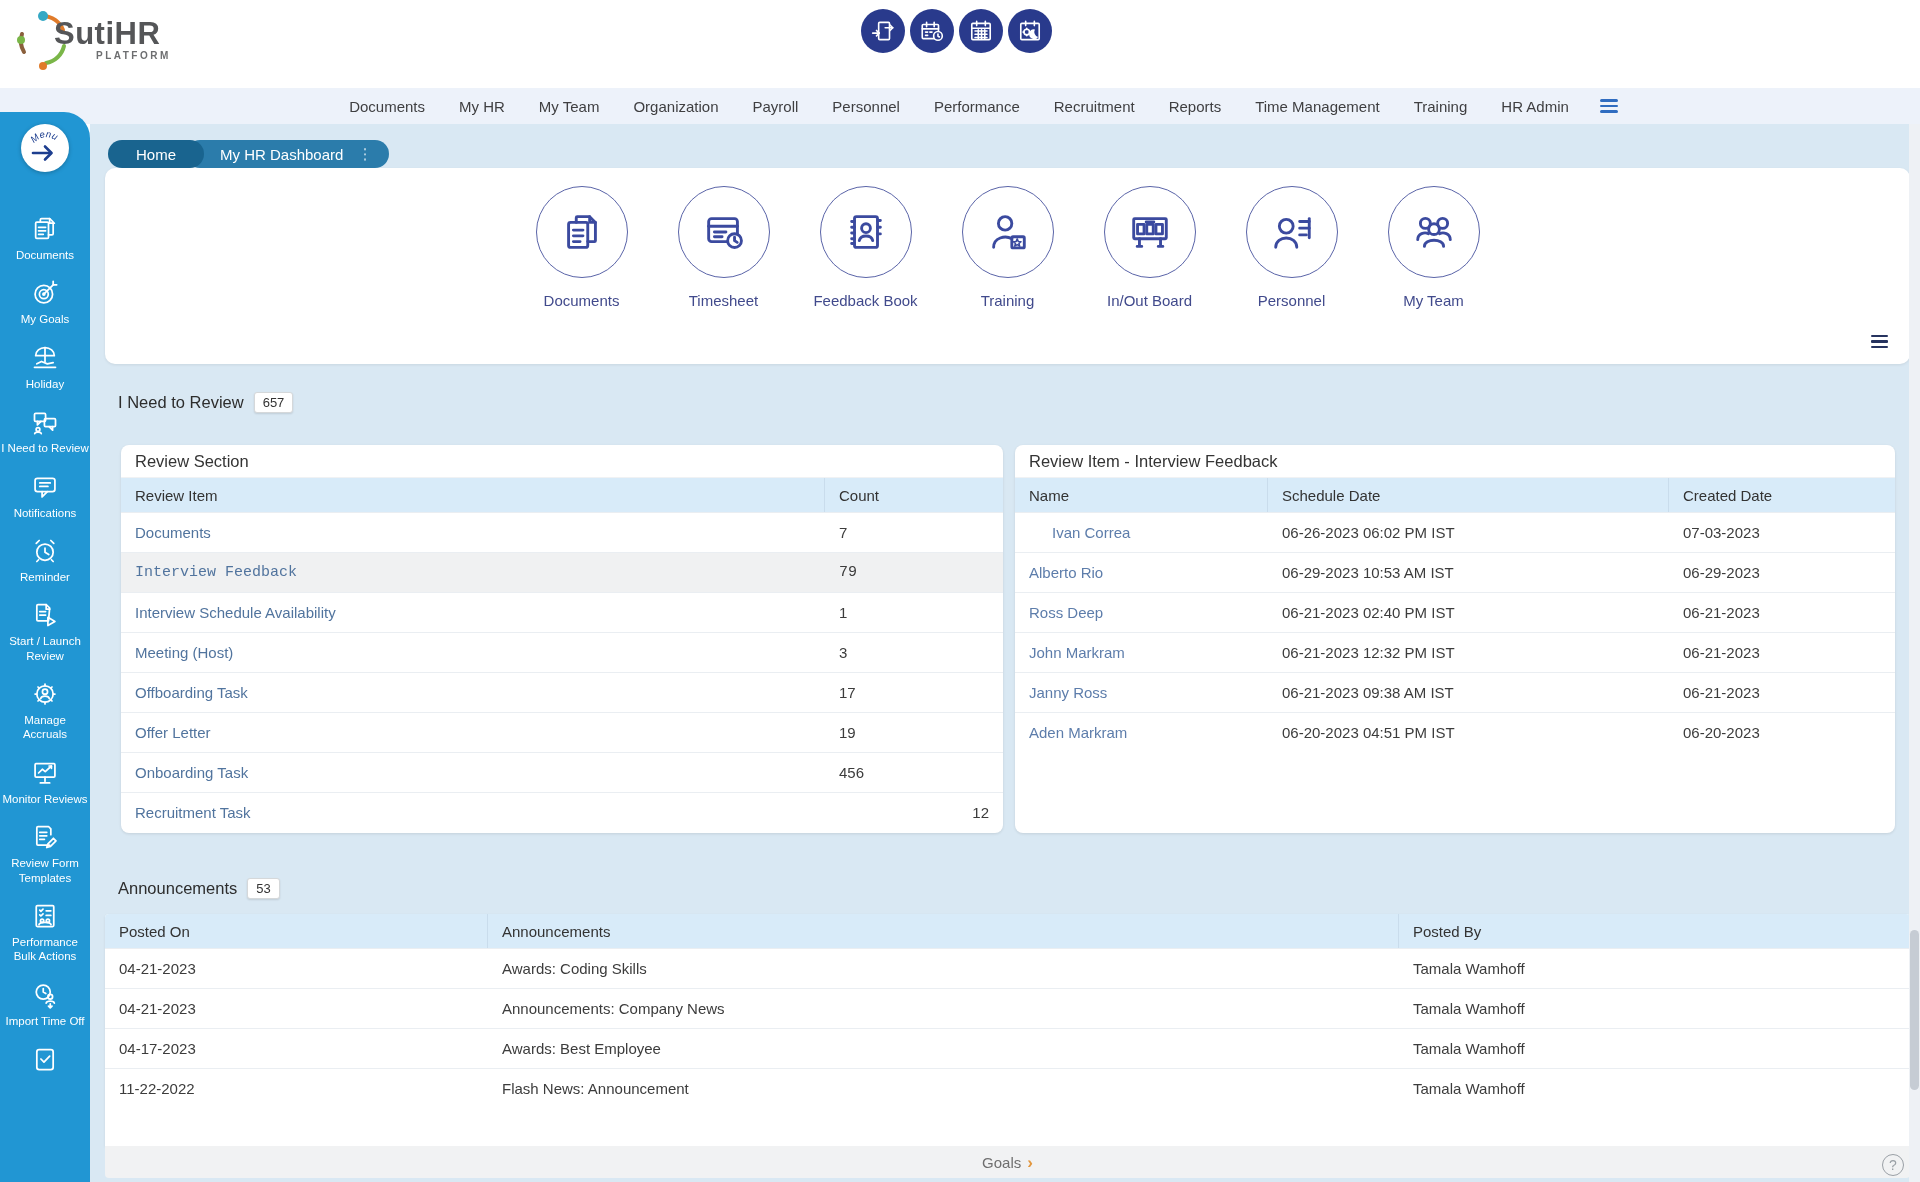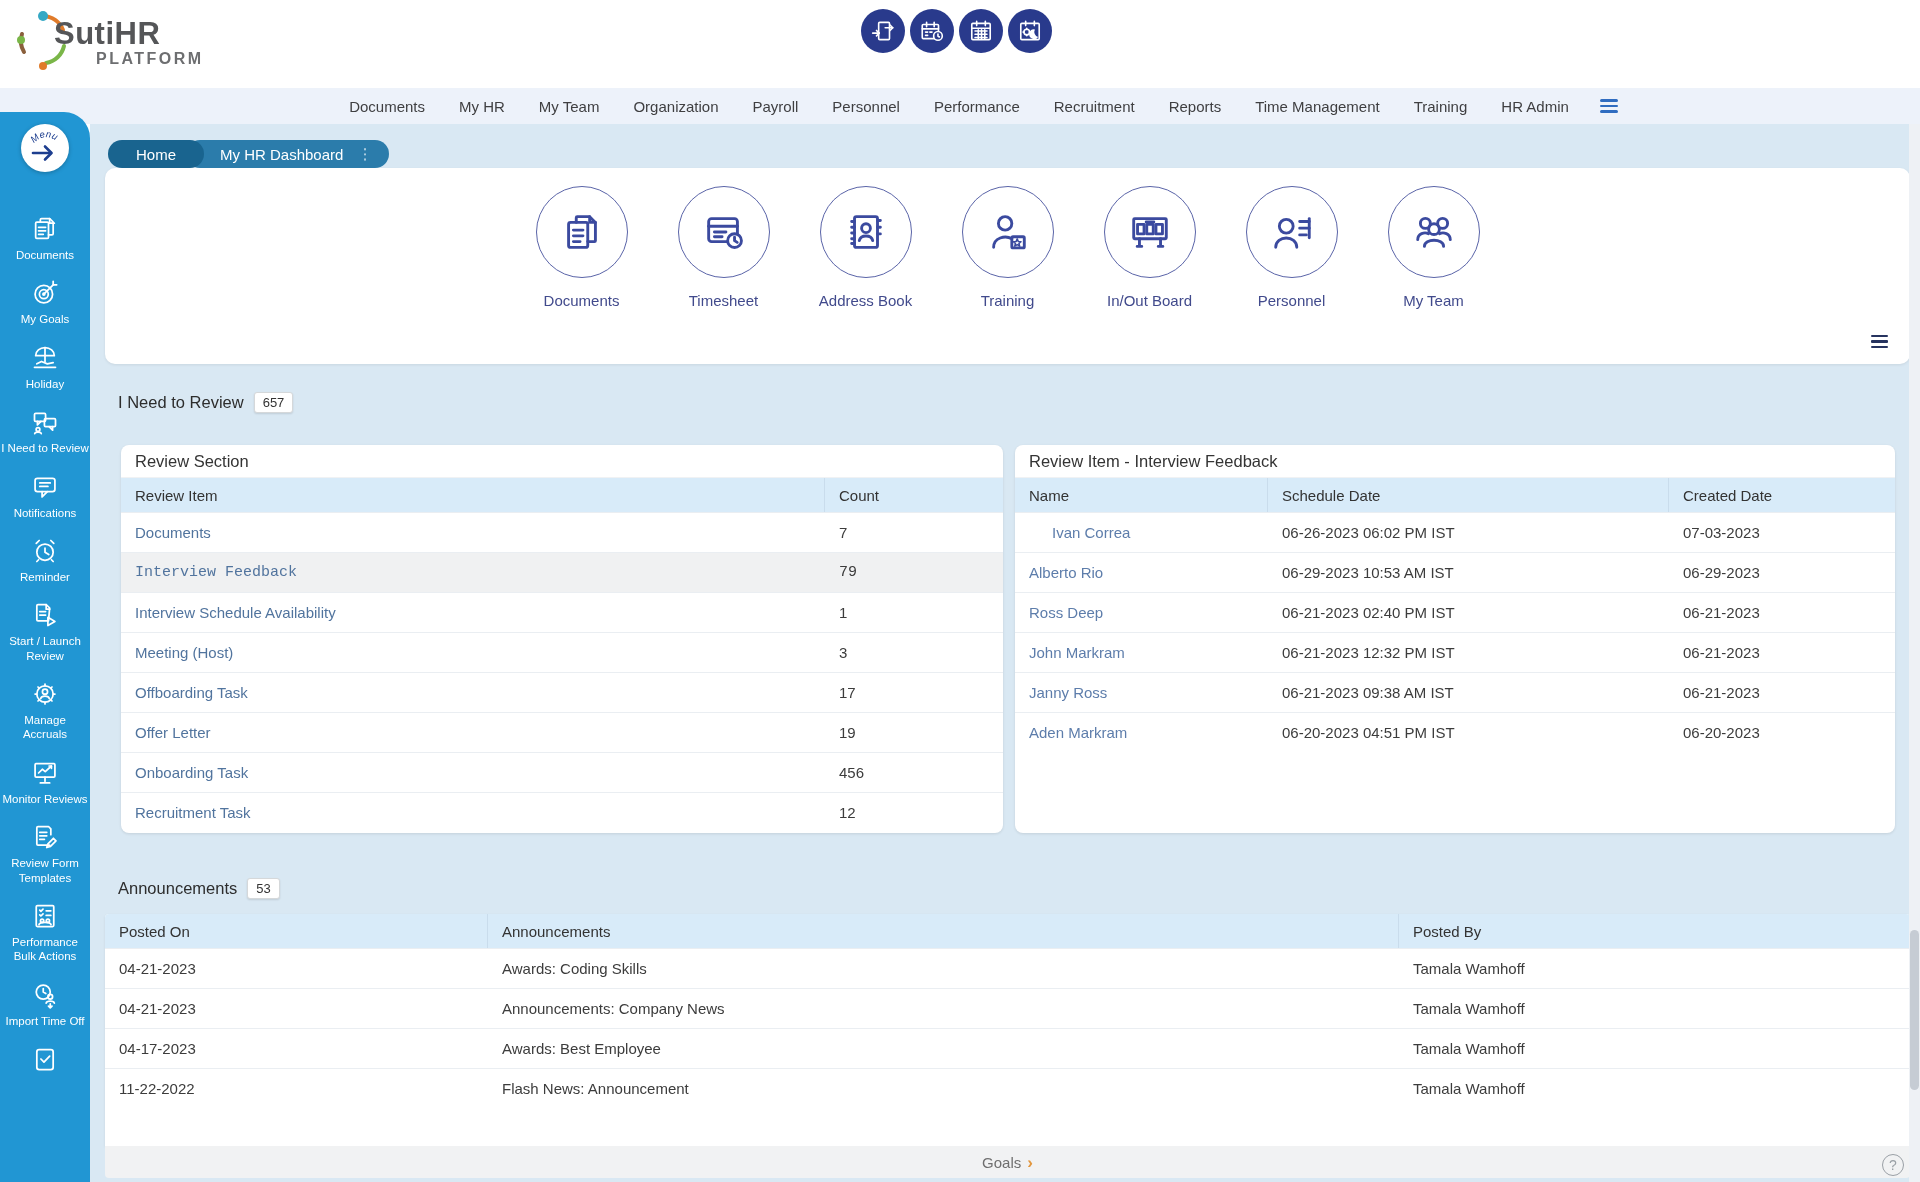--- a/index.html
+++ b/index.html
@@ -18,21 +18,21 @@
   *{margin:0;padding:0;box-sizing:border-box;}
   html,body{width:1920px;height:1182px;overflow:hidden;}
   body{font-family:"Liberation Sans",sans-serif;background:#fff;color:var(--txt);}
   .stage{position:relative;width:1920px;height:1182px;background:#fff;overflow:hidden;}
 
   
   .header{position:absolute;left:0;top:0;width:1920px;height:88px;background:#fff;}
   .logo{position:absolute;left:14px;top:6px;width:200px;height:72px;}
   .logo-swirl{position:absolute;left:0;top:2px;}
   .logo-text{position:absolute;left:40px;top:10px;font-size:31px;font-weight:700;color:#555658;letter-spacing:.5px;}
-  .logo-sub{position:absolute;left:82px;top:44px;font-size:16px;letter-spacing:2.5px;color:#6d6e70;font-weight:600;}
+  .logo-sub{position:absolute;left:82px;top:44px;font-size:10px;letter-spacing:2.5px;color:#6d6e70;font-weight:600;}
   .top-icons{position:absolute;left:861px;top:9px;display:flex;gap:5px;}
   .tcircle{width:44px;height:44px;border-radius:50%;background:var(--circle-navy);display:flex;align-items:center;justify-content:center;color:#fff;}
 
   
   .navbar{position:absolute;left:0;top:88px;width:1920px;height:36px;background:var(--nav-bg);display:flex;align-items:center;justify-content:center;padding-left:30px;}
   .nav-item{font-size:15px;color:#3f3f41;padding:0 17px;cursor:pointer;white-space:nowrap;}
   .nav-burger{margin-left:14px;display:flex;flex-direction:column;gap:3px;cursor:pointer;}
   .nav-burger span{display:block;width:18px;height:2.5px;background:#2f6cc0;border-radius:2px;}
 
   
@@ -347,21 +347,21 @@
         <div class="qlink">
           <div class="qcircle">
               <svg class="svgi" width="46" height="46" viewBox="0 0 24 24" stroke-width="1.2">
                 <rect x="6" y="4" width="12" height="16" rx="1"></rect>
                 <path d="M6 6.5H4.5M6 9.5H4.5M6 12.5H4.5M6 15.5H4.5M6 18H4.5"></path>
                 <path d="M18 6h1.5M18 9.5h1.5M18 13h1.5"></path>
                 <circle cx="12" cy="10" r="2.3"></circle>
                 <path d="M8.5 16.5c.7-3.2 6.3-3.2 7 0"></path>
               </svg>
             </div>
-          <div class="qlabel">Address Book</div>
+          <div class="qlabel">Feedback Book</div>
         </div>
         <div class="qlink">
           <div class="qcircle">
               <svg class="svgi" width="46" height="46" viewBox="0 0 24 24" stroke-width="1.2">
                 <circle cx="10.5" cy="7.5" r="3.5"></circle>
                 <path d="M4.5 20c0-5 6-6.5 9.5-4.5"></path>
                 <rect x="14" y="14.5" width="6.5" height="5.8" rx="0.6"></rect>
                 <path d="M16.2 17l.6-1.4.6 1.4 1.4.1-1.1.9.4 1.4-1.3-.8-1.3.8.4-1.4-1.1-.9z" stroke-width="0.8"></path>
               </svg>
             </div>
@@ -446,21 +446,21 @@
       <div class="trow">
         <div class="td link" style="width:704px;">Offer Letter</div>
         <div class="td" style="flex:1;">19</div>
       </div>
       <div class="trow">
         <div class="td link" style="width:704px;">Onboarding Task</div>
         <div class="td" style="flex:1;">456</div>
       </div>
       <div class="trow">
         <div class="td link" style="width:704px;">Recruitment Task</div>
-        <div class="td" style="flex:1;">12</div>
+        <div class="td" style="flex:1;text-align:right;">12</div>
       </div>
     </div>
 
     <div class="panel" style="left:925px;top:321px;width:880px;height:388px;">
       <div class="panel-title">Review Item - Interview Feedback</div>
       <div class="thead">
         <div class="th" style="width:253px;">Name</div>
         <div class="th" style="width:401px;">Schedule Date</div>
         <div class="th" style="flex:1;">Created Date</div>
       </div>

